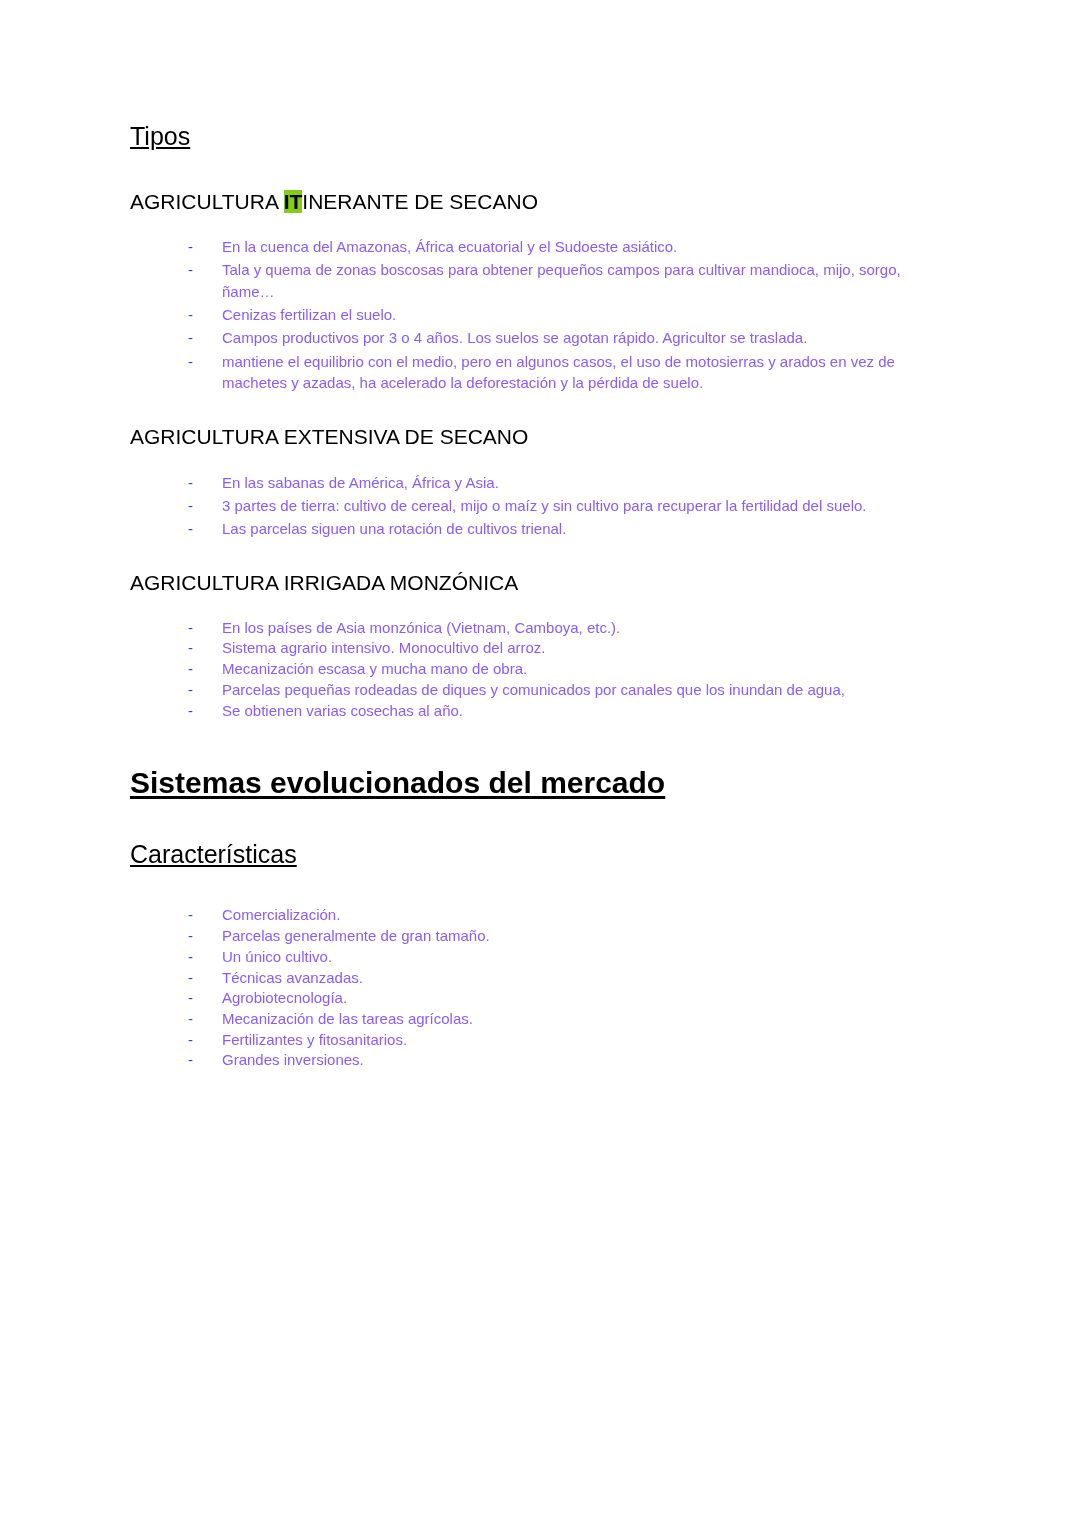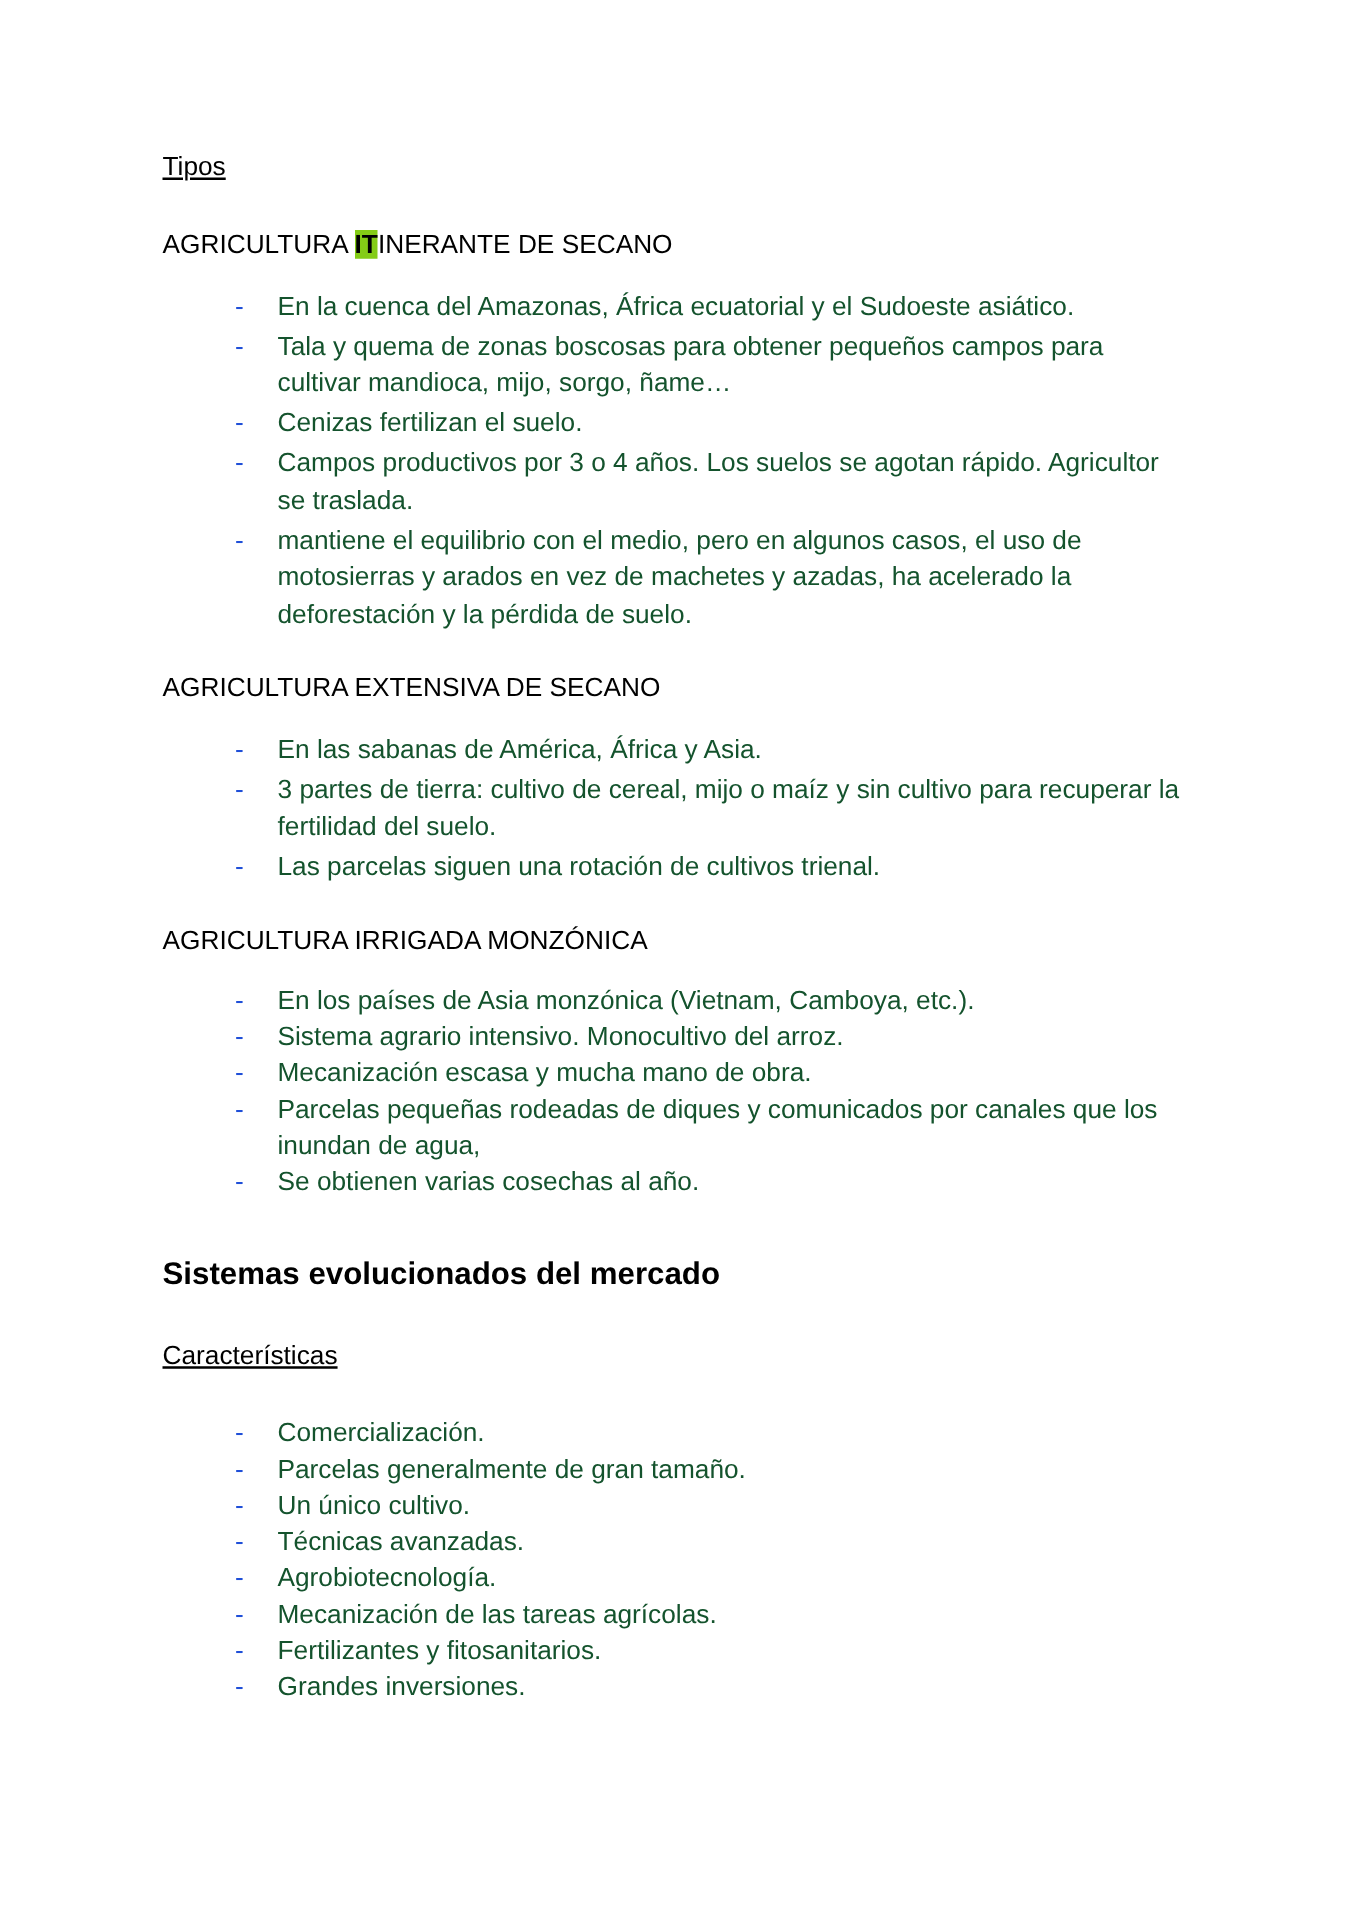--- a/index.html
+++ b/index.html
@@ -15,53 +15,54 @@
     -webkit-font-smoothing: antialiased;
   }
   .page {
     position: relative;
     width: 1080px;
     height: 1525px;
     box-sizing: border-box;
     padding: 120px 130px 60px 130px;
   }
   .section-label {
-    font-size: 21px;
+    font-size: 25px;
     line-height: 1.35;
     color: #000000;
     text-decoration: underline;
     text-underline-offset: 2px;
     margin: 0 0 34px 0;
   }
   .heading-caps {
     font-size: 21px;
     line-height: 1.35;
     color: #000000;
     margin: 0 0 20px 0;
   }
   .heading-caps .hl {
     background: #84cc16;
     font-weight: bold;
   }
   .big-heading {
-    font-size: 25px;
+    font-size: 30px;
     line-height: 1.35;
     color: #000000;
+    text-decoration: underline;
     text-underline-offset: 3px;
     margin: 42px 0 34px 0;
   }
   ul.bullets {
     list-style: none;
     margin: 0 0 30px 0;
     padding: 0 0 0 30px;
   }
   ul.bullets li {
     position: relative;
-    color: #14532d;
-    font-size: 21px;
+    color: #8b5cf6;
+    font-size: 15px;
     line-height: 1.42;
     padding-left: 62px;
     margin: 0 0 2px 0;
   }
   ul.bullets li::before {
     content: "-";
     position: absolute;
     left: 28px;
     top: 0;
     color: #1f4fd8;

